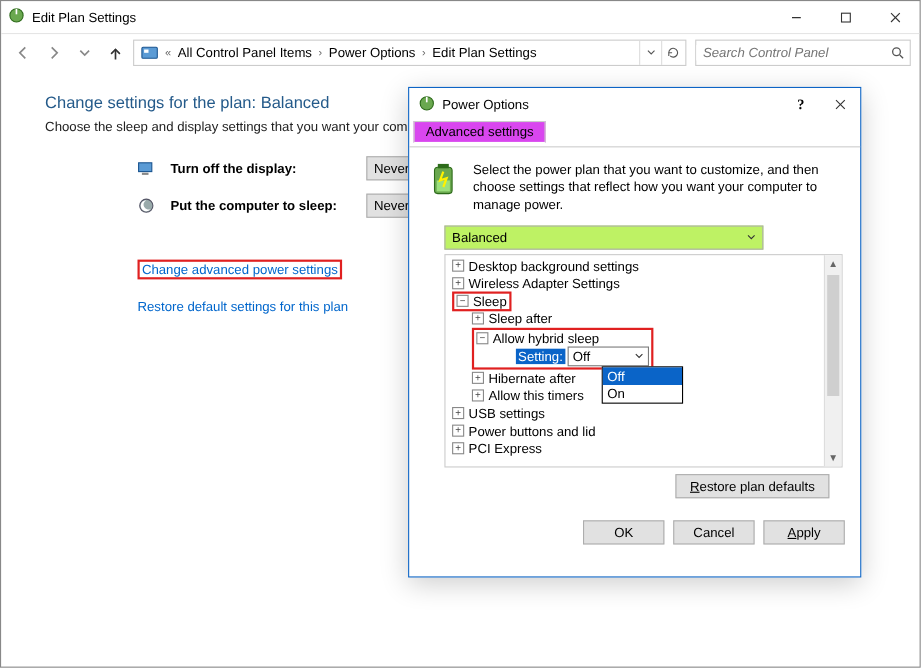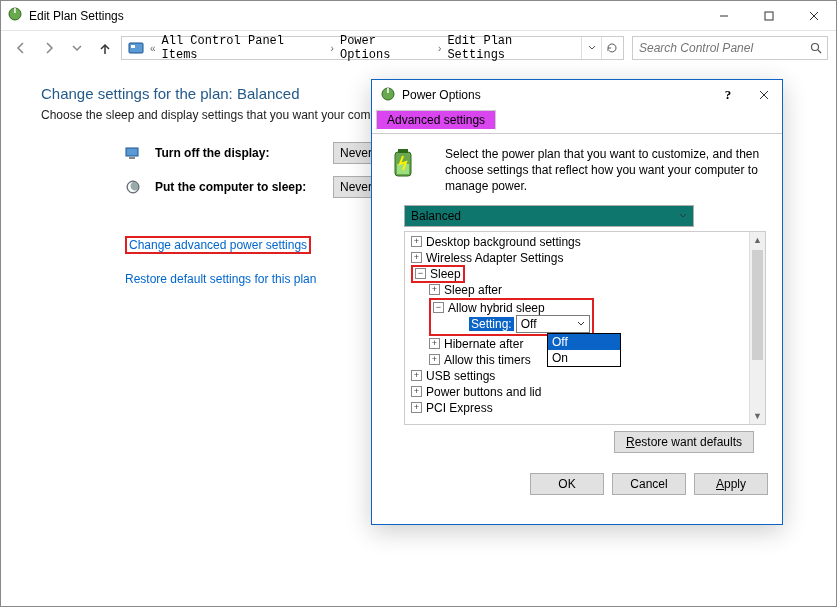--- a/index.html
+++ b/index.html
@@ -13,21 +13,21 @@
   .winbtns { display: flex; height: 100%; }
   .winbtns div { width: 45px; height: 100%; display: flex; align-items: center; justify-content: center; color: #333; }
   .winbtns div svg { width: 10px; height: 10px; stroke: #333; stroke-width: 1; fill: none; }
   
   
   .navrow { height: 34px; display: flex; align-items: center; padding: 0 8px; gap: 4px; }
   .navbtn { width: 24px; height: 24px; display: flex; align-items: center; justify-content: center; color: #999; }
   .navbtn svg { width: 14px; height: 14px; stroke: #888; stroke-width: 1.5; fill: none; }
   .navbtn.enabled svg { stroke: #333; }
   .address { flex: 1; height: 24px; border: 1px solid #ccc; display: flex; align-items: center; padding: 0 2px; gap: 2px; }
-  .address .crumb { padding: 0 4px; display: flex; align-items: center; gap: 2px; font-family: Liberation Mono, monospace; }
+  .address .crumb { padding: 0 4px; display: flex; align-items: center; gap: 2px; }
   .address .sep { color: #666; font-size: 10px; }
   .address .tail { margin-left: auto; display: flex; }
   .address .tailbtn { width: 20px; height: 22px; display: flex; align-items: center; justify-content: center; border-left: 1px solid #ddd; }
   .searchbox { width: 196px; height: 24px; border: 1px solid #ccc; margin-left: 4px; display: flex; align-items: center; }
   .searchbox input { border: none; outline: none; flex: 1; padding: 0 6px; color: #555; font-style: italic; }
   .searchbox .sicon { width: 22px; display: flex; align-items: center; justify-content: center; }
   .searchbox .sicon svg { width: 12px; height: 12px; stroke: #555; stroke-width: 1.2; fill: none; }
   
   
   .client { padding: 20px 40px; }
@@ -52,25 +52,25 @@
   .dlgbtns { display: flex; height: 100%; }
   .dlgbtns div { width: 36px; height: 100%; display: flex; align-items: center; justify-content: center; font-size: 13px; font-family: "Segoe UI"; }
   .dlgbtns .hlp { font-weight: bold; }
   .dlgbtns .cls svg { width: 10px; height: 10px; stroke: #333; stroke-width: 1; }
   
   .tabrow { height: 24px; padding-left: 4px; position: relative; }
   .tabrow::after { content:""; position:absolute; left:0; right:0; bottom:0; border-bottom:1px solid #ccc; }
   .tab { display: inline-block; background: #d946ef; border: 1px solid #ccc; border-bottom: 1px solid #fff; padding: 2px 10px; position: relative; z-index: 1; }
 
   .dlgbody { padding: 12px 14px; }
-  .plan-desc-row { display: flex; gap: 25px; align-items: flex-start; margin-bottom: 10px; }
+  .plan-desc-row { display: flex; gap: 10px; align-items: flex-start; margin-bottom: 10px; }
   .plan-desc-row .bico { width: 34px; height: 34px; flex: 0 0 34px; }
   .plan-desc-row .txt { font-size: 12px; line-height: 1.35; }
   
-  .combo { width: 290px; height: 22px; border: 1px solid #adadad; background: #0f766e; display: flex; align-items: center; justify-content: space-between; padding: 0 6px; margin-bottom: 4px; }
+  .combo { width: 290px; height: 22px; border: 1px solid #adadad; background: #bef264; display: flex; align-items: center; justify-content: space-between; padding: 0 6px; margin-bottom: 4px; }
   .combo svg { width: 8px; height: 8px; stroke: #333; fill: none; }
   
   .treebox { border: 1px solid #ccc; width: 362px; height: 194px; display: flex; }
   .tree { flex: 1; padding: 2px 2px; overflow: hidden; }
   .scroll { width: 16px; background: #f0f0f0; border-left: 1px solid #ddd; position: relative; }
   .scroll .thumb { position: absolute; top: 18px; left: 2px; right: 2px; height: 110px; background: #cfcfcf; }
   .scroll .arr { position: absolute; left: 0; right: 0; height: 16px; display: flex; align-items: center; justify-content: center; font-size: 9px; color: #666; }
   .scroll .up { top: 0; } .scroll .dn { bottom: 0; }
   
   .node { display: flex; align-items: center; height: 16px; }
@@ -346,21 +346,21 @@
         </div>
         <div class="scroll">
           <div class="arr up">▲</div>
           <div class="thumb"></div>
           <div class="arr dn">▼</div>
         </div>
       </div>
     </div>
 
     <div class="btn restore">
-      <span><u>R</u><span>estore want defaults</span></span>
+      <span><u>R</u><span>estore plan defaults</span></span>
     </div>
   </div>
 
   <div class="btnrow">
     <div class="btn">OK</div>
     <div class="btn">Cancel</div>
     <div class="btn"><u>A</u>pply</div>
   </div>
 </div>
 

